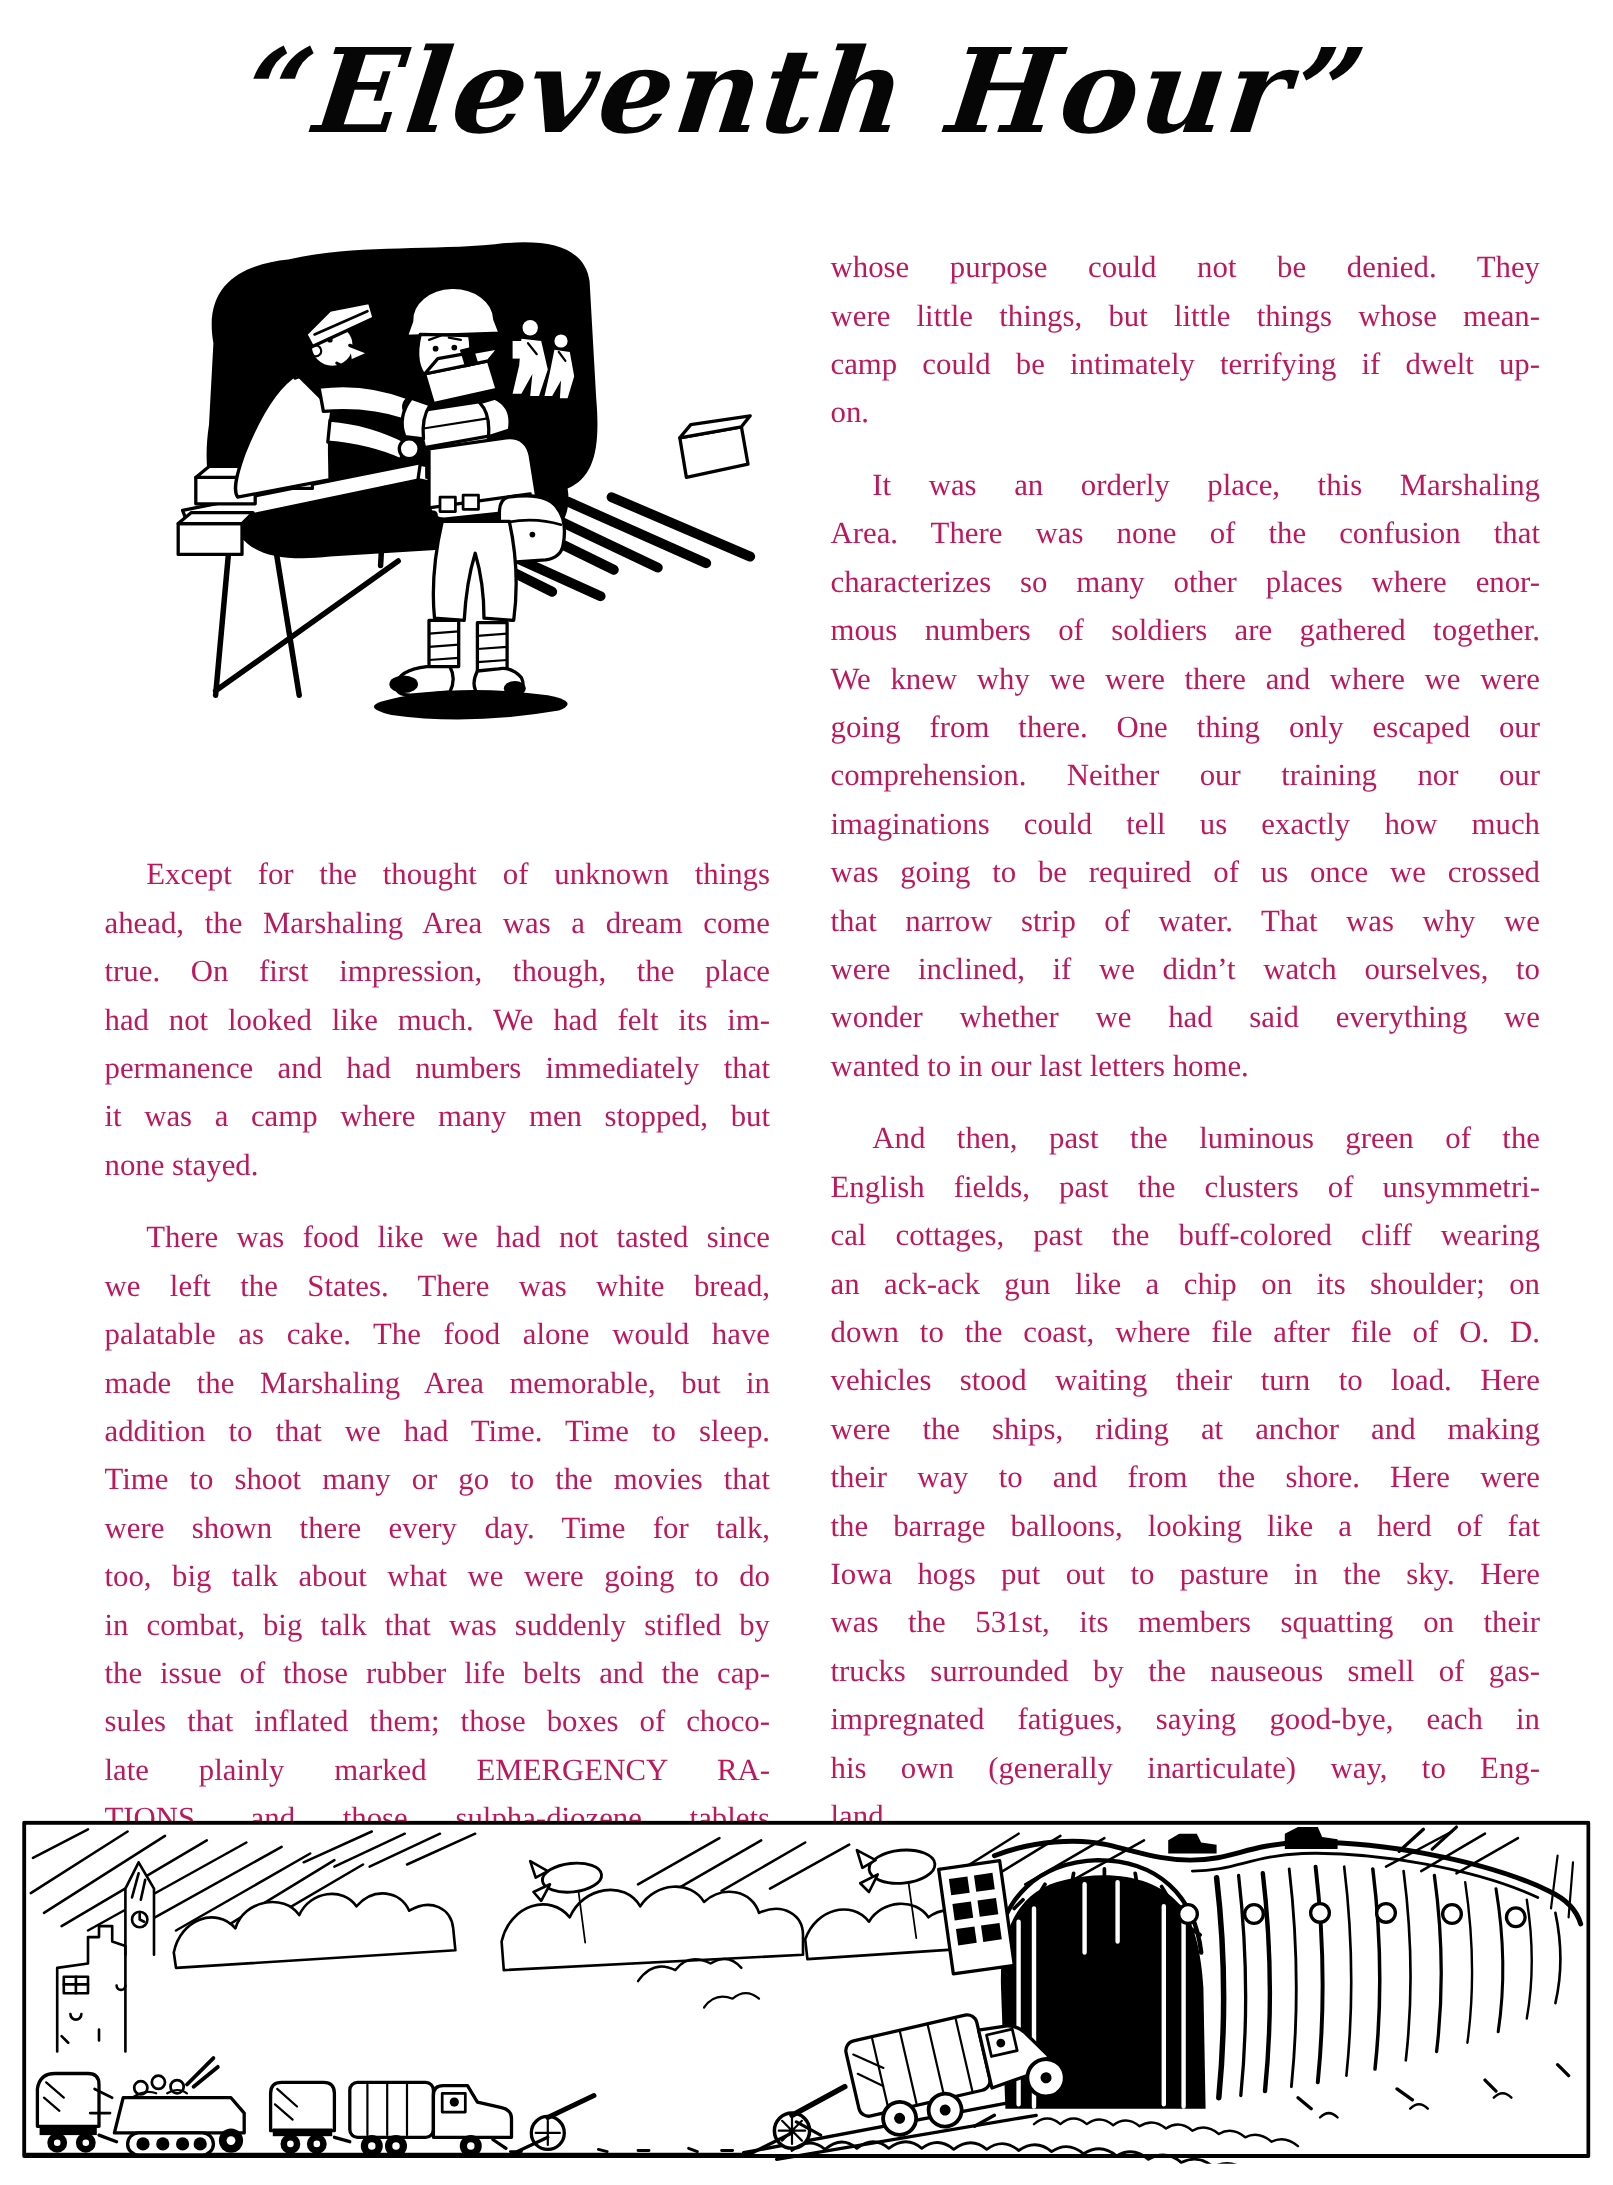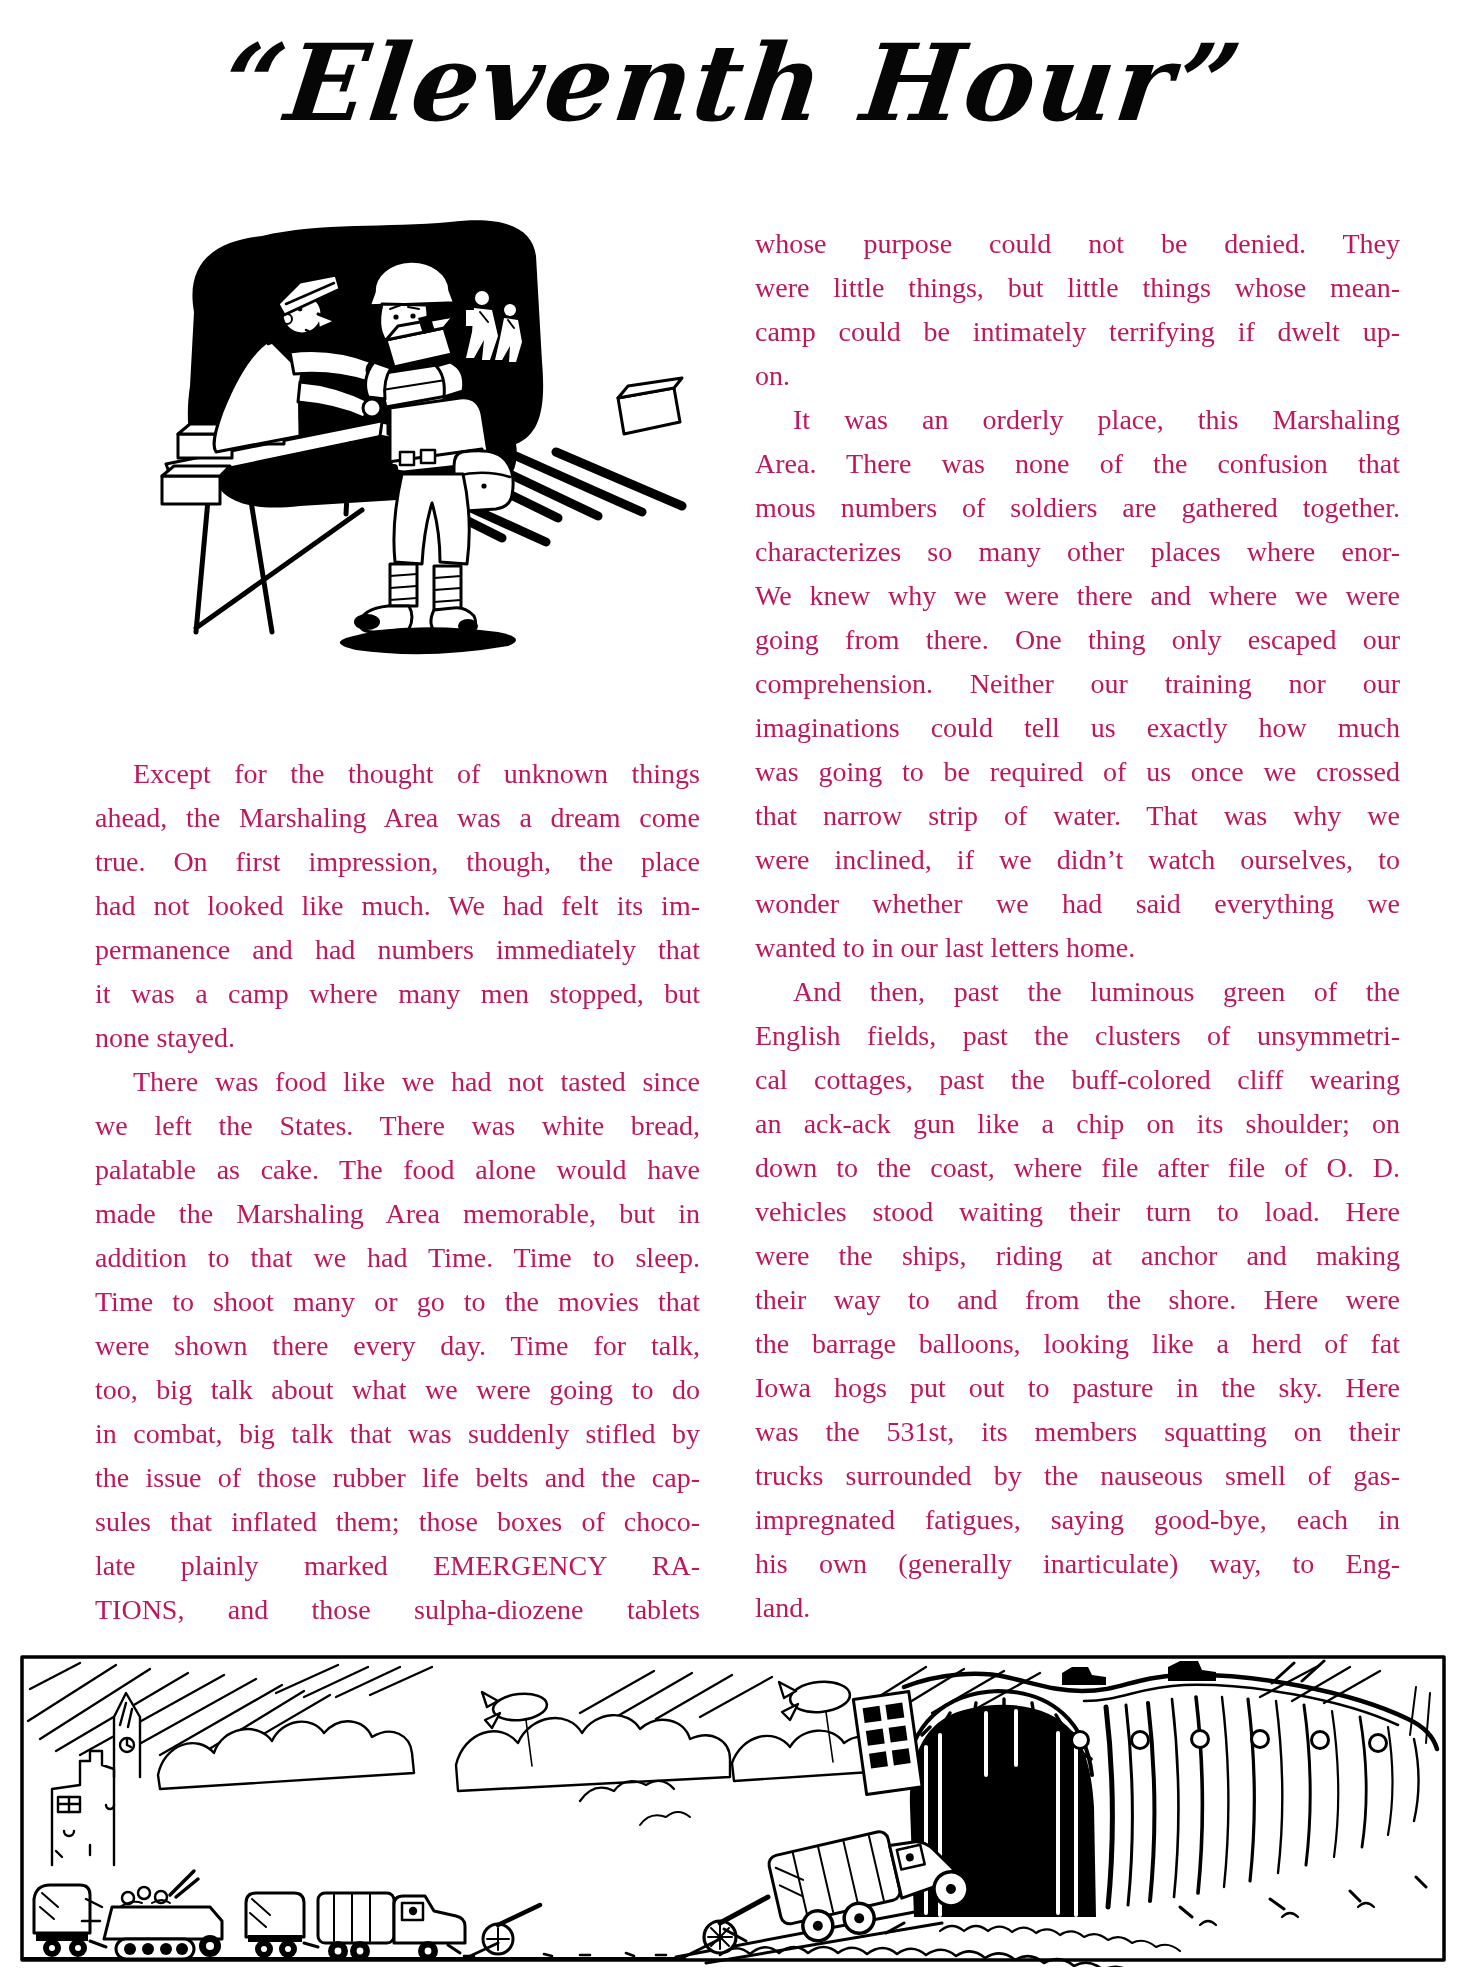--- a/index.html
+++ b/index.html
@@ -15,21 +15,21 @@
     transform:skewX(-7deg);
   }
   .illo{position:absolute;margin:0;padding:0;}
   .illo-top{left:150px;top:212px;width:552px;height:455px;}
   .illo-bottom{left:20px;top:1655px;width:1426px;height:312px;}
   .col{position:absolute;font-size:28px;line-height:44px;color:#be185d;}
   .col-left{left:95px;top:752px;width:605px;}
   .col-right{left:755px;top:222px;width:645px;}
   .line{text-align:justify;text-align-last:justify;text-justify:inter-word;}
   .line.last{text-align-last:left;}
-  .para.indent .line:first-child{text-indent:38px;}
+  .para.indent .line:first-child{text-indent:38px;margin-top:22px;}
   svg{display:block;width:100%;height:100%;}
 </style>
 </head>
 <body>
 
 <div class="page">
 
   <h1 class="title">“Eleventh Hour”</h1>
 
   <figure class="illo illo-top">
@@ -159,22 +159,22 @@
   <div class="col col-right">
       <div class="para">
         <div class="line">whose purpose could not be denied.  They</div>
         <div class="line">were little things, but little things whose mean-</div>
         <div class="line">camp could be intimately terrifying if dwelt up-</div>
         <div class="line last">on.</div>
       </div>
       <div class="para indent">
         <div class="line">It was an orderly place, this Marshaling</div>
         <div class="line">Area.  There was none of the confusion that</div>
+        <div class="line">characterizes so many other places where enor-</div>
         <div class="line">mous numbers of soldiers are gathered together.</div>
-        <div class="line">characterizes so many other places where enor-</div>
         <div class="line">We knew why we were there and where we were</div>
         <div class="line">going from there.  One thing only escaped our</div>
         <div class="line">comprehension.  Neither our training nor our</div>
         <div class="line">imaginations could tell us exactly how much</div>
         <div class="line">was going to be required of us once we crossed</div>
         <div class="line">that narrow strip of water.  That was why we</div>
         <div class="line">were inclined, if we didn’t watch ourselves, to</div>
         <div class="line">wonder whether we had said everything we</div>
         <div class="line last">wanted to in our last letters home.</div>
       </div>

